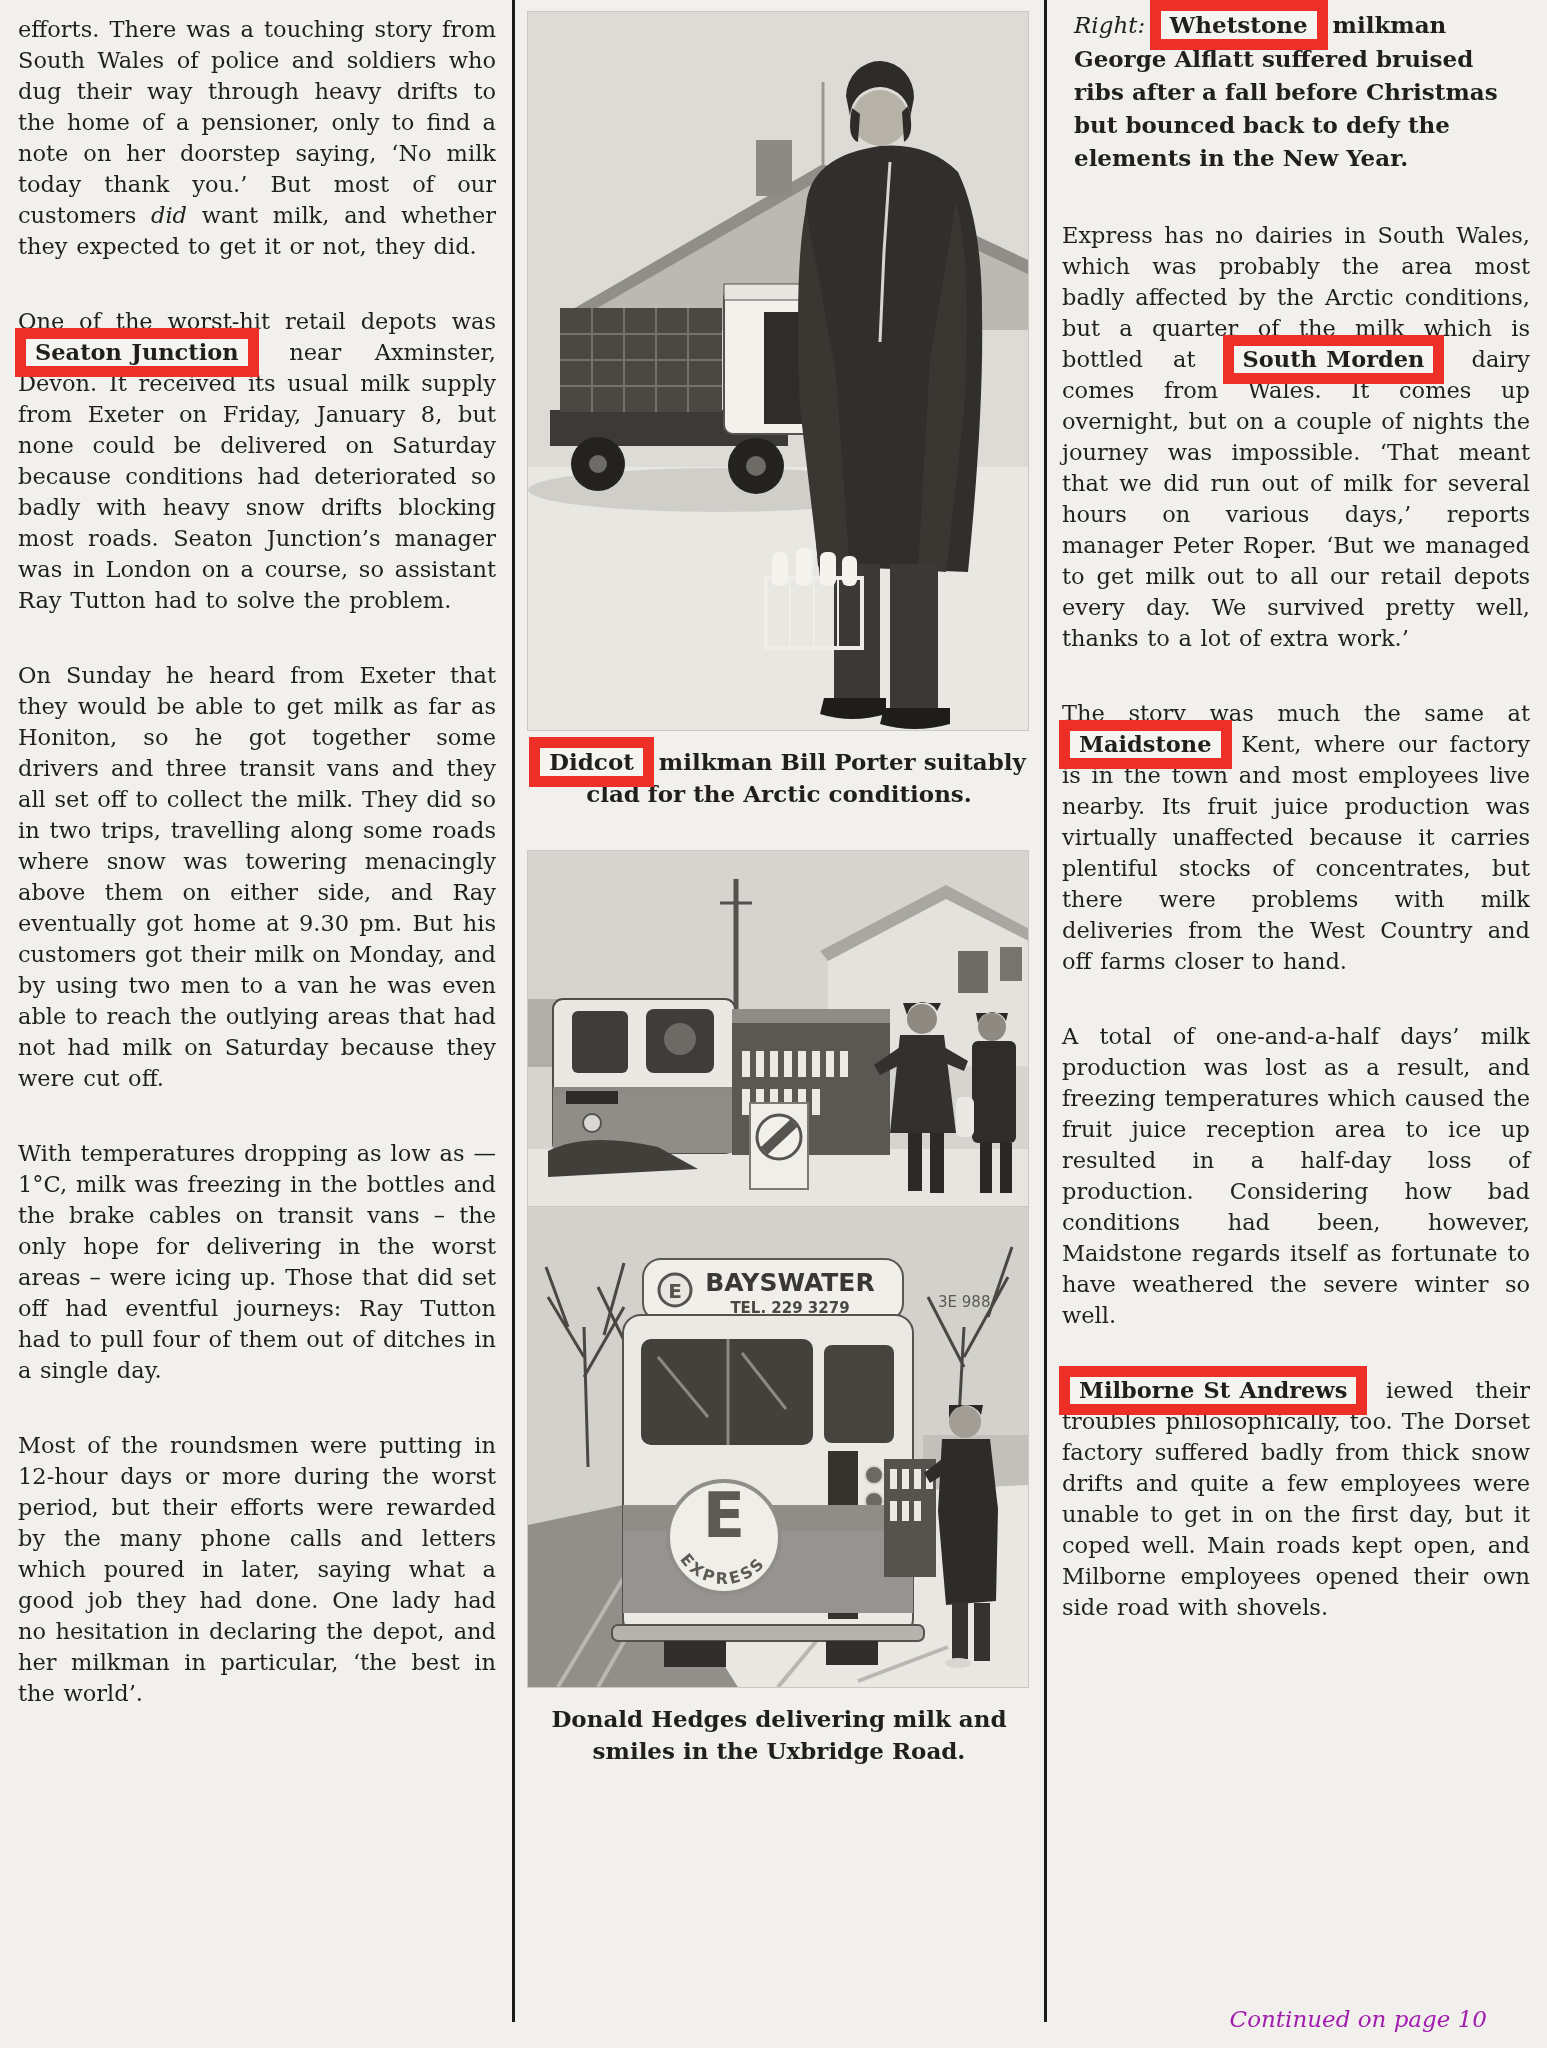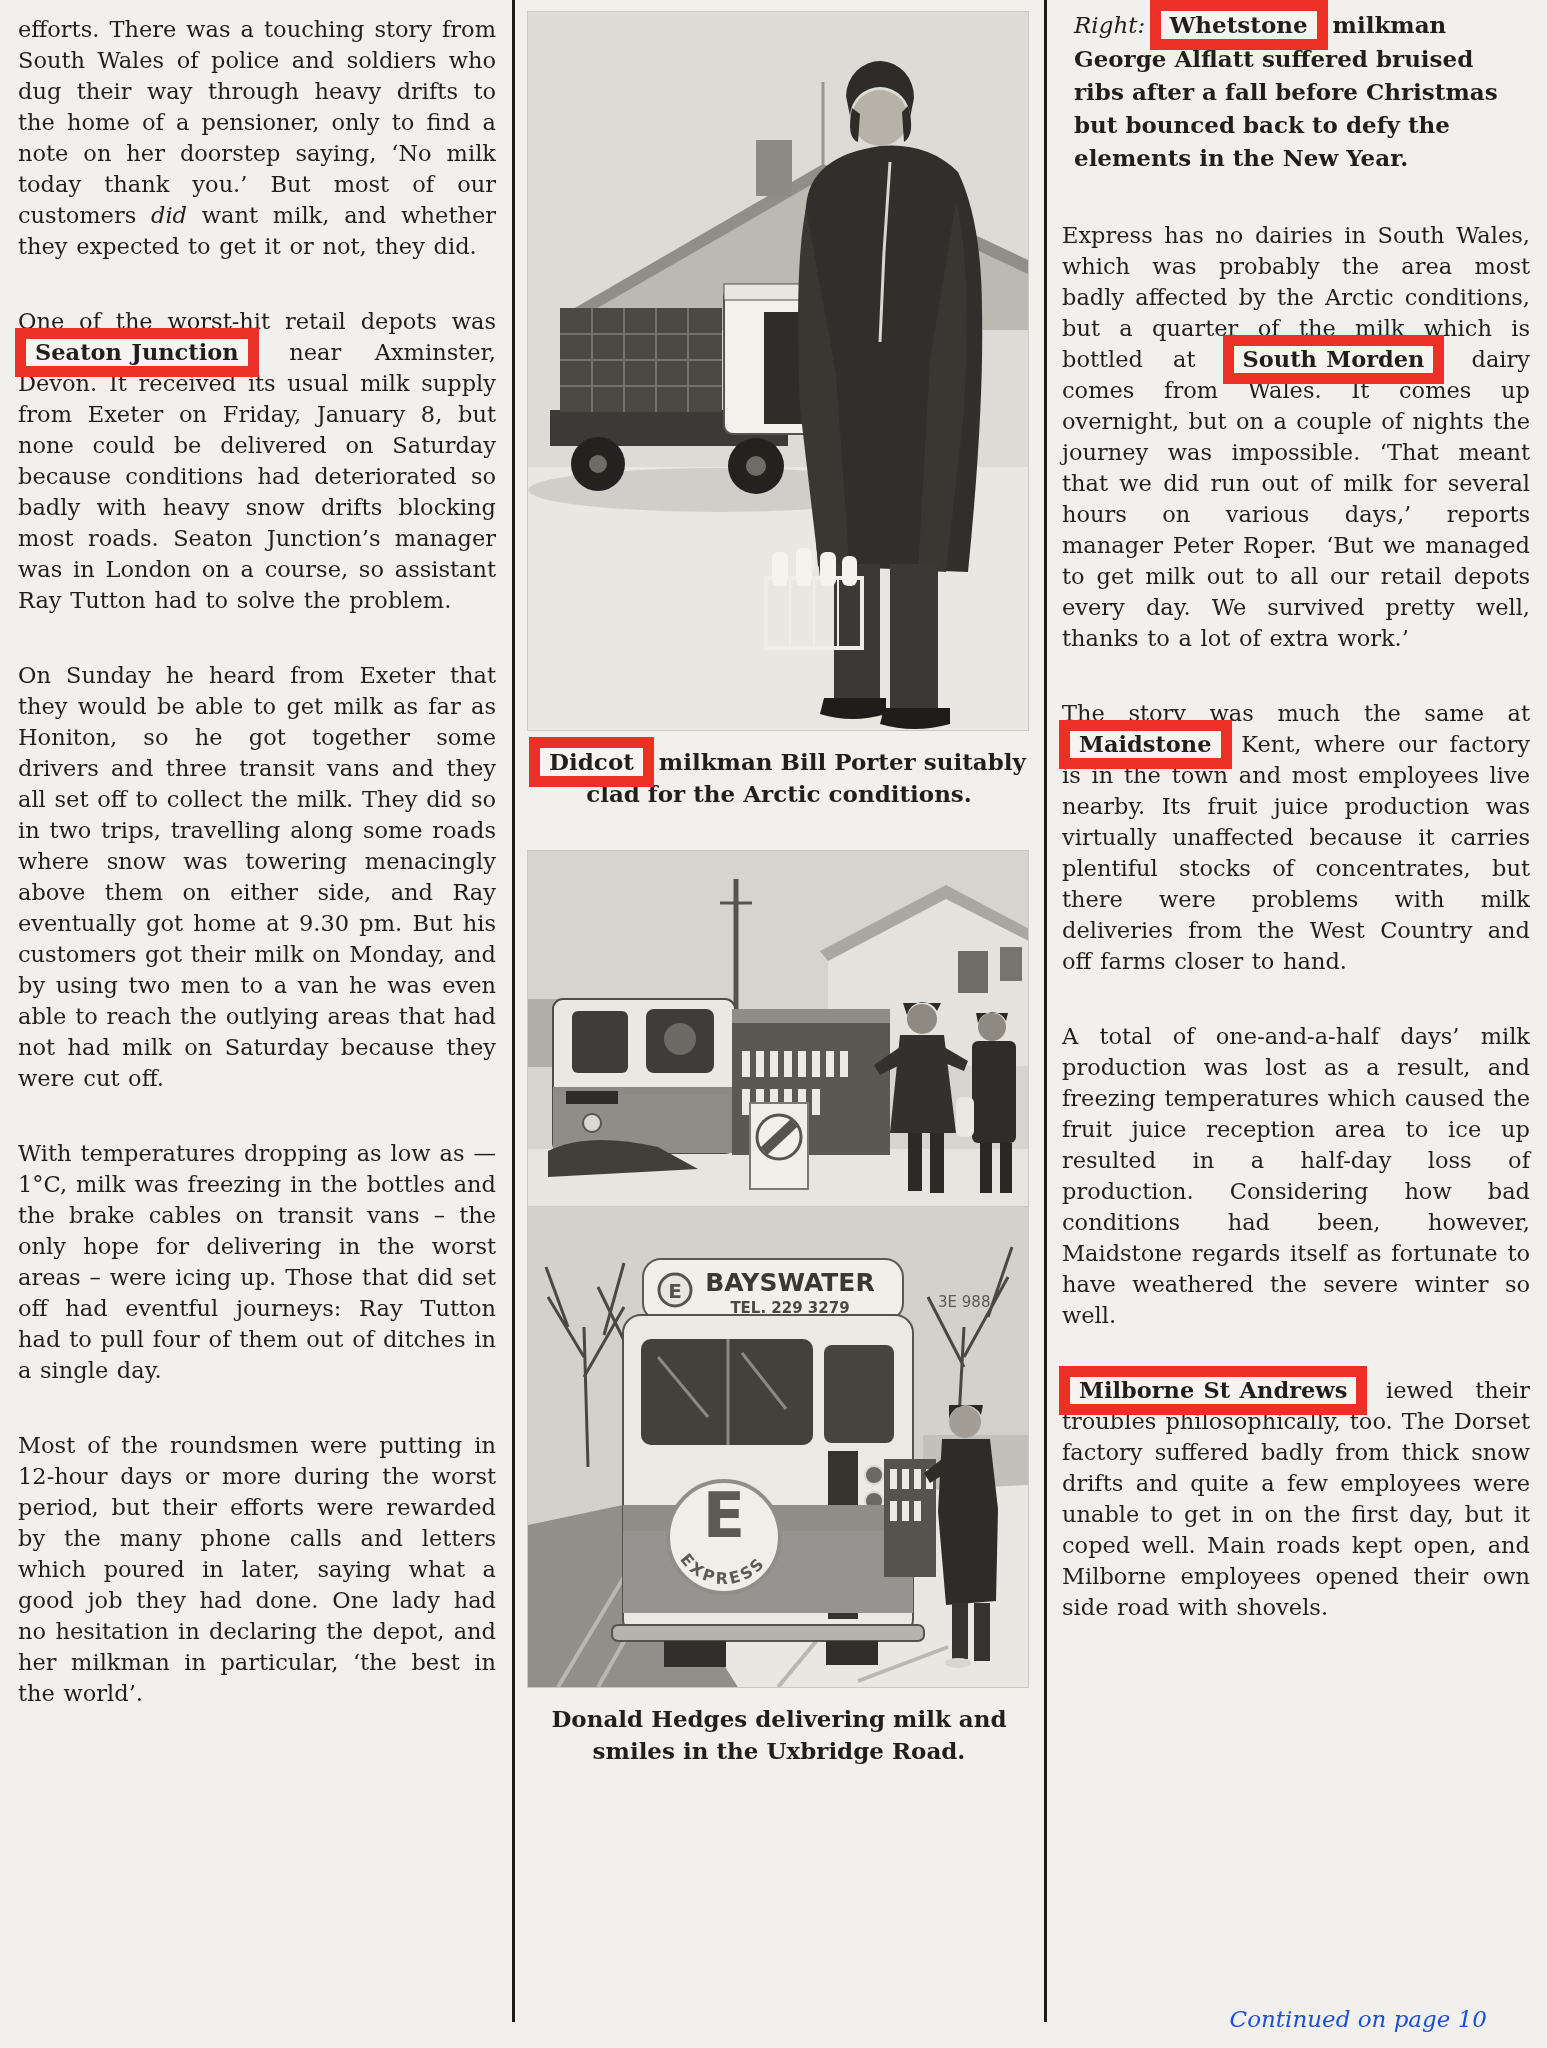--- a/index.html
+++ b/index.html
@@ -52,21 +52,21 @@
     position:relative;width:500px;background:#dbdad5;
     margin:0;
     box-shadow:0 0 0 1px #c9c8c2;
   }
   .photo svg{display:block;}
   .continued{
     position:absolute;
     right:70px;bottom:16px;
     font-style:italic;
     font-size:23px;
-    color:#1d4ed8;
+    color:#a21caf;
   }
 </style>
 </head>
 <body>
 
 <div class="page">
 
   <div class="rule rule-1"></div>
   <div class="rule rule-2"></div>
 

